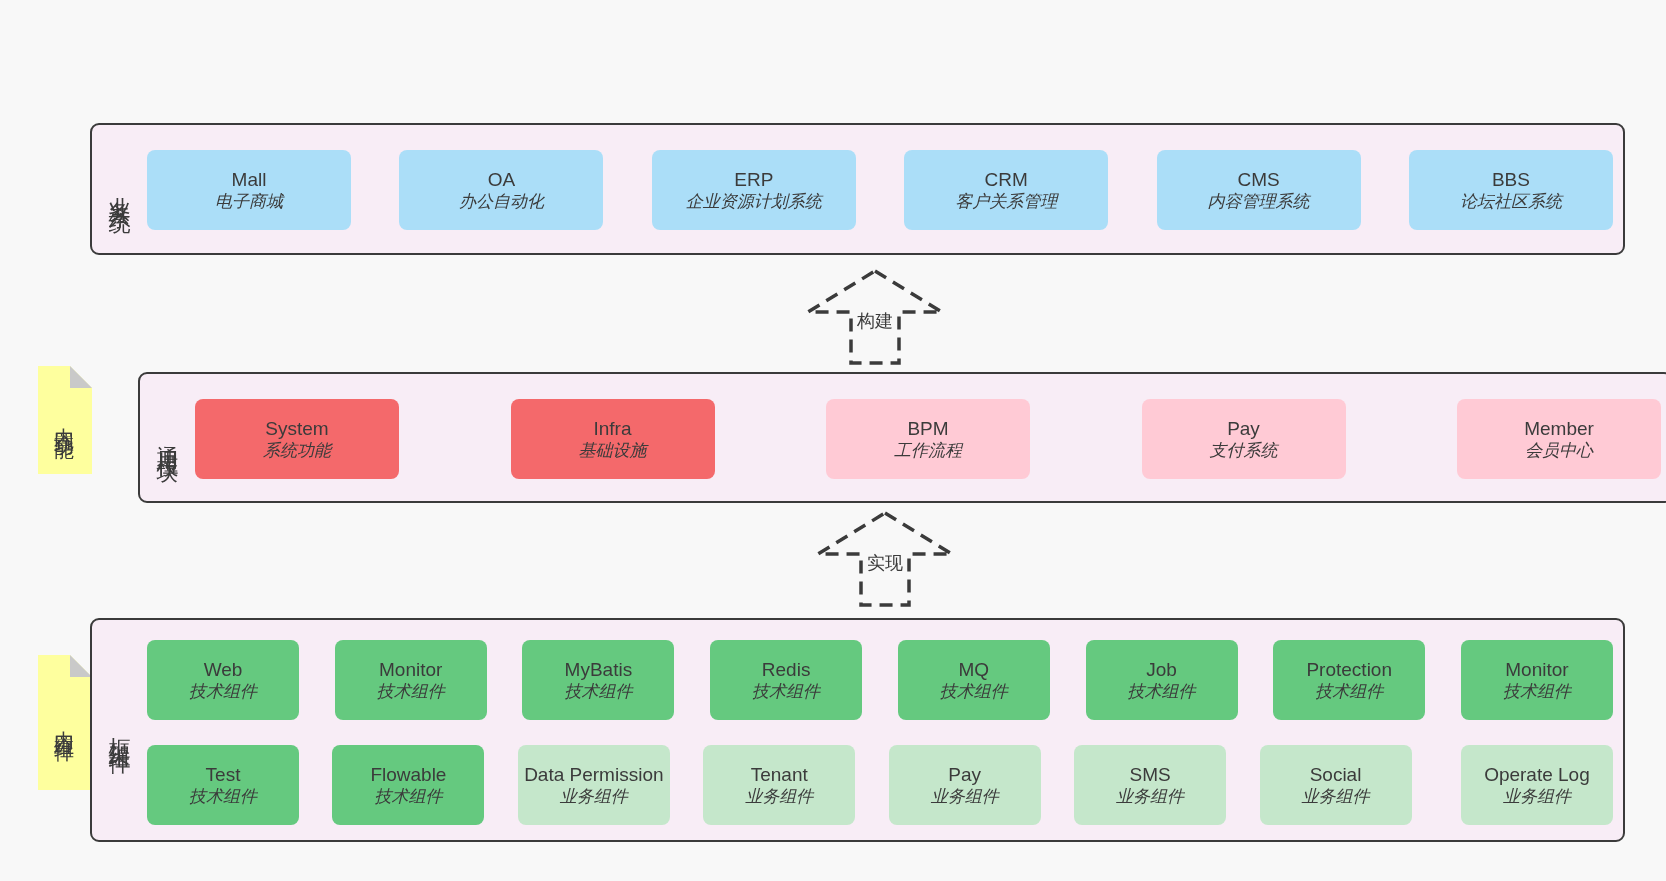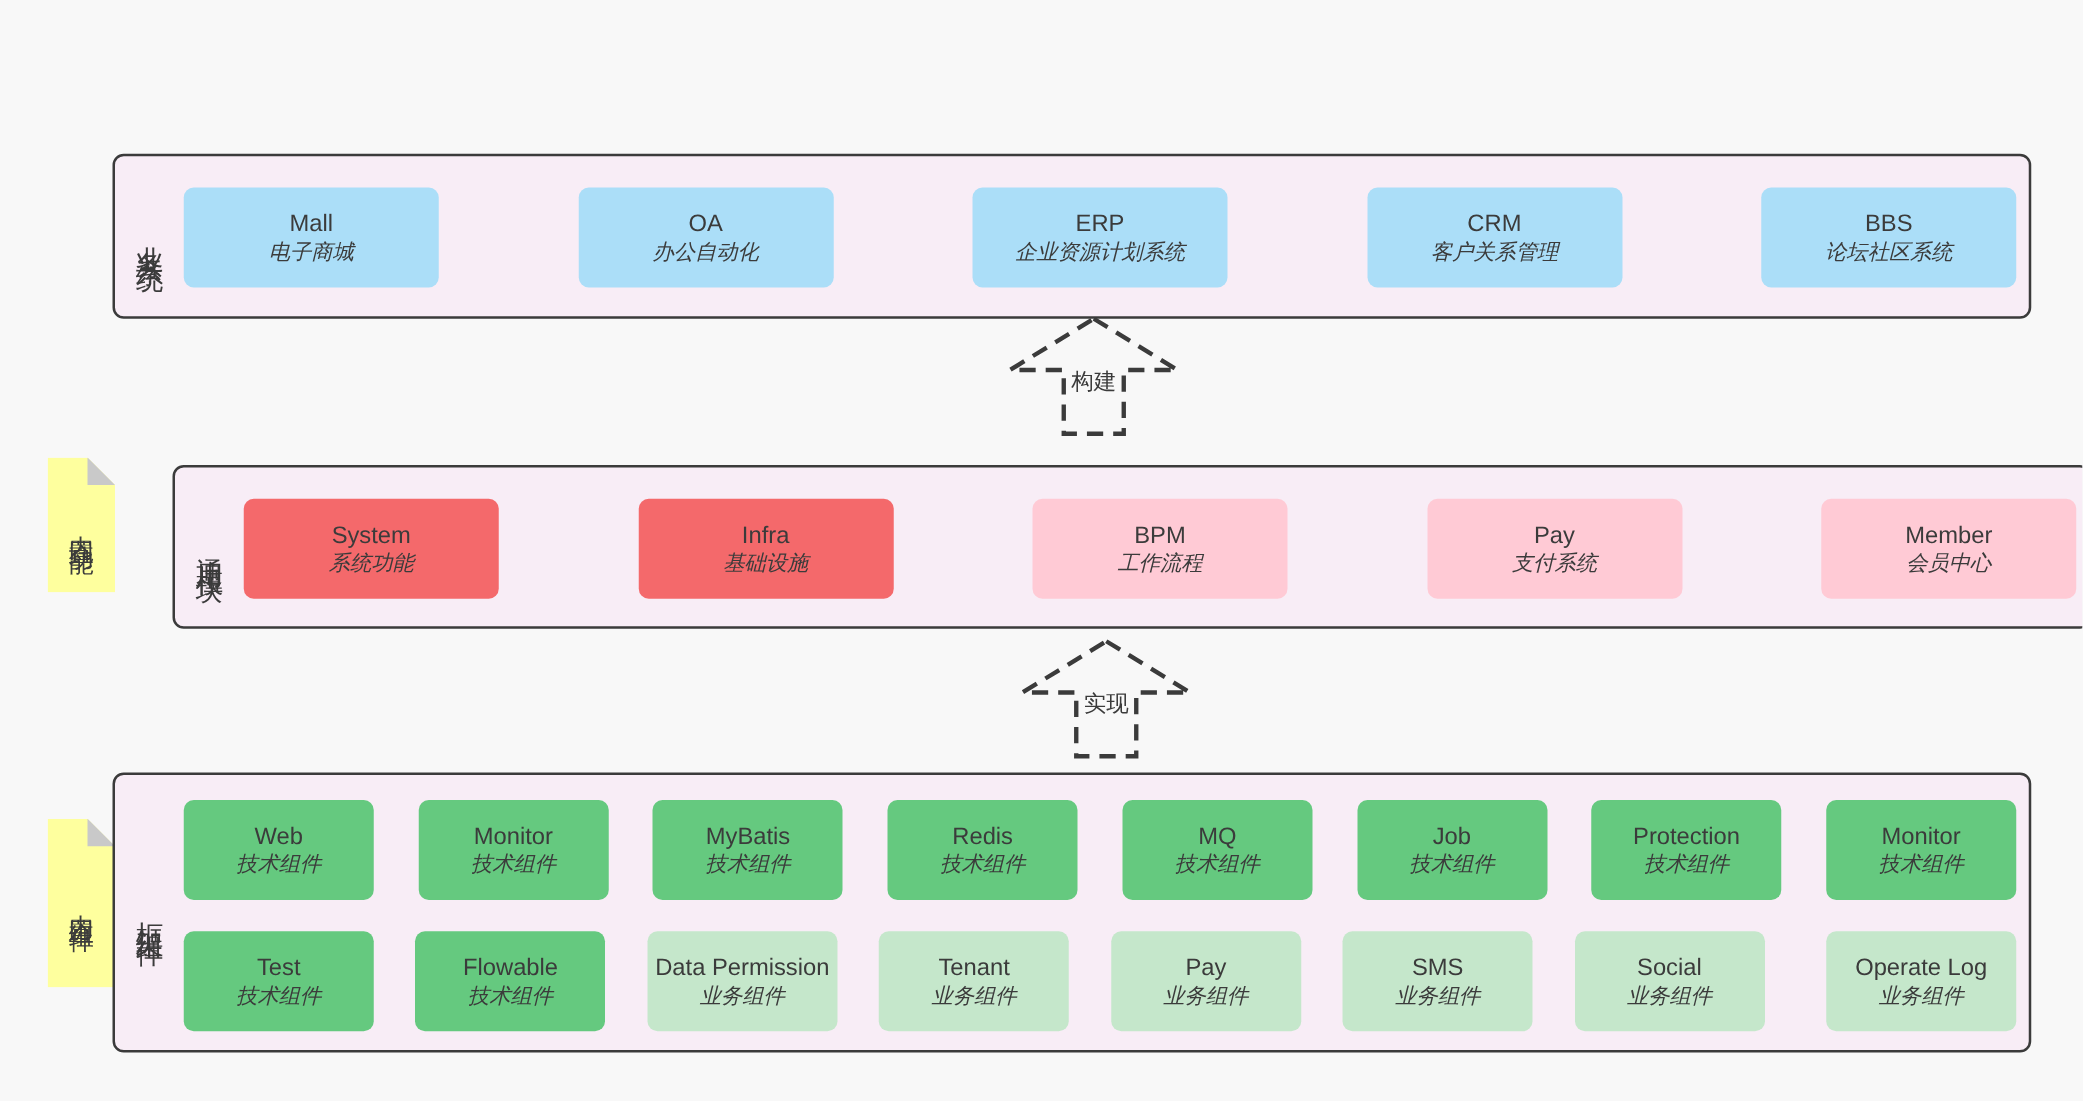--- a/index.html
+++ b/index.html
@@ -32,21 +32,21 @@
   .sticky{position:absolute;left:38px;width:54px;background:#feff9e;display:flex;align-items:center;justify-content:center;
           clip-path:polygon(0 0, calc(100% - 22px) 0, 100% 22px, 100% 100%, 0 100%);}
   .sticky-1{top:366px;height:108px;}
   .sticky-2{top:655px;height:135px;}
   .sticky .fold{position:absolute;top:0;right:0;width:22px;height:22px;
           background:linear-gradient(to bottom left, rgba(0,0,0,0) 0 49%, #c9c9c9 49% 100%);}
   .sticky span{writing-mode:vertical-rl;text-orientation:upright;font-size:20px;letter-spacing:4px;color:#3b3b3b;}
 
   
   .arrow{position:absolute;width:140px;height:98px;}
-  .arrow-1{left:805px;top:252px;}
+  .arrow-1{left:805px;top:268px;}
   .arrow-2{left:815px;top:510px;}
   .arrow svg{position:absolute;inset:0;}
   .arrow .arrow-label{position:absolute;left:50%;top:41px;transform:translateX(-50%);
         background:#f8f8f8;padding:0 3px;font-size:18px;white-space:nowrap;color:#3b3b3b;}
 </style>
 </head>
 <body>
 
 <div class="canvas">
 
@@ -74,20 +74,24 @@
       </div>
       <div class="box w6" style="background: rgb(171, 222, 248);">
         <div class="box-title">ERP</div>
         <div class="box-sub">企业资源计划系统</div>
       </div>
       <div class="box w6" style="background: rgb(171, 222, 248);">
         <div class="box-title">CRM</div>
         <div class="box-sub">客户关系管理</div>
       </div>
       <div class="box w6" style="background: rgb(171, 222, 248);">
+        <div class="box-title">CMS</div>
+        <div class="box-sub">内容管理系统</div>
+      </div>
+      <div class="box w6" style="background: rgb(171, 222, 248);">
         <div class="box-title">BBS</div>
         <div class="box-sub">论坛社区系统</div>
       </div>
     </div>
   </div>
 
   <div class="arrow arrow-1">
     <svg viewBox="0 0 140 98">
       <polygon points="70,3 137,44 94,44 94,95 46,95 46,44 3,44" fill="none" stroke="#3b3b3b" stroke-width="3.5" stroke-dasharray="13 8"></polygon>
     </svg>

